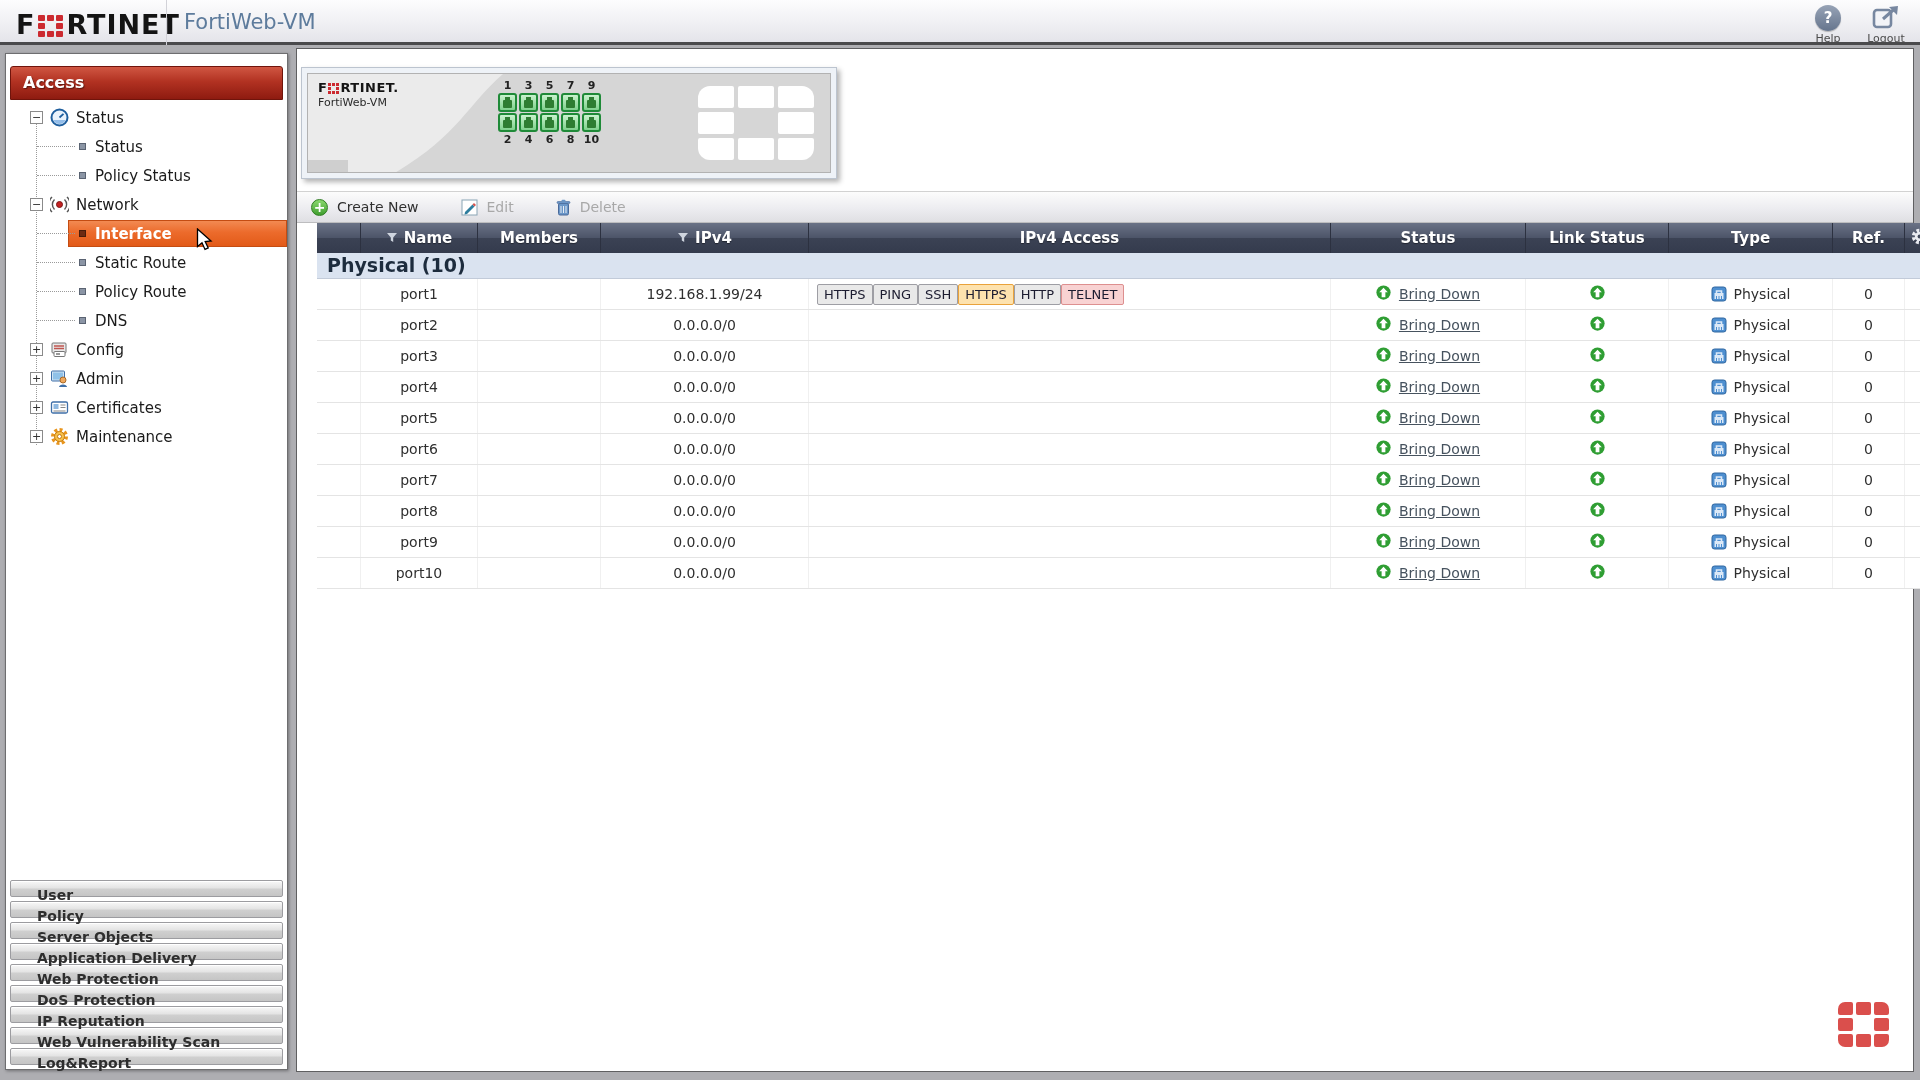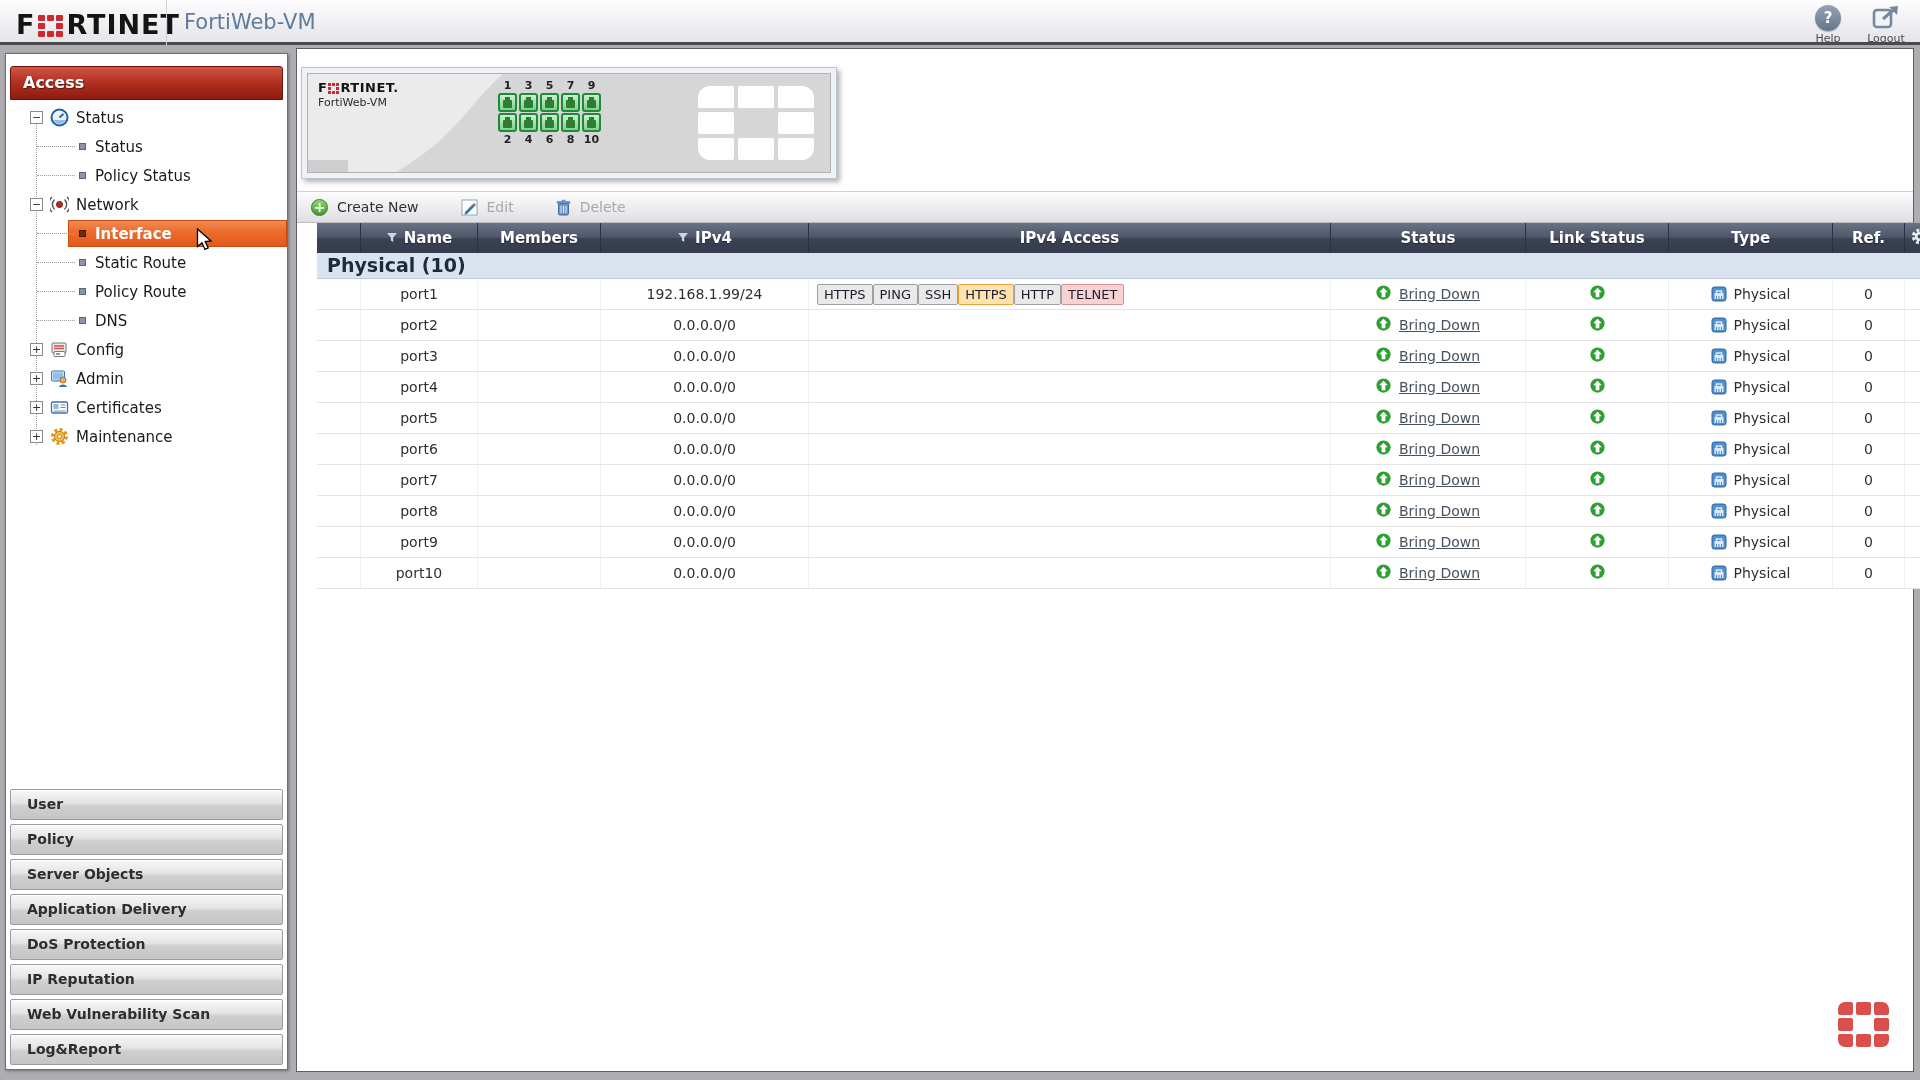--- a/index.html
+++ b/index.html
@@ -46,23 +46,23 @@
     background:#8b95a5; border:1px solid #5a6372; }
   .tree-row.child .clabel { margin-left:89px; }
   .tree-row.child.selected .hl { position:absolute; left:62px; right:0; top:1px; bottom:1px;
     background:linear-gradient(#f28a52 0%,#ec6b2c 45%,#e25a18 100%); border:1px solid #c44c12; }
   .tree-row.child.selected .bullet { background:#6e2a12; border-color:#4a1c0a; z-index:1; }
   .tree-row.child.selected .clabel { position:relative; color:#fff; font-weight:bold; }
   .guide { position:absolute; left:30px; width:1px; border-left:1px dotted #9a9a9a; }
   .stub { position:absolute; left:31px; width:38px; border-top:1px dotted #9a9a9a; }
 
   .accordion { position:absolute; left:4px; right:4px; bottom:4px; }
-  .acc-item { height:31px; margin-top:4px; border:1px solid #9c9ca0; border-radius:2px;
+  .acc-item { height:17px; margin-top:4px; border:1px solid #9c9ca0; border-radius:2px;
     background:linear-gradient(#f8f8f8 0%,#e4e4e4 45%,#cfcfcf 55%,#c5c5c5 100%);
-    font-weight:bold; font-size:14px; color:#2e2e2e; line-height:29px; padding-left:16px;
+    font-weight:bold; font-size:14px; color:#2e2e2e; line-height:29px; padding-left:26px;
     box-shadow:inset 0 1px 0 #fff; cursor:pointer; }
 
   
   .main { position:absolute; left:296px; top:48px; width:1618px; height:1024px;
     background:#fff; border:1px solid #5f5f61; }
 
   
   .device-frame { position:absolute; left:4px; top:18px; width:536px; height:112px;
     background:#eef2f7; border:1px solid #bcc4cf; padding:5px;
     box-shadow:3px 3px 5px rgba(0,0,0,.30); }
@@ -271,20 +271,21 @@
             </svg></span>
           <span class="plabel">Maintenance</span>
         </div>
         <div class="guide" style="top: 14px; height: 328px;"></div>
       </div>
     <div class="accordion" id="accordion">
         <div class="acc-item">User</div>
         <div class="acc-item">Policy</div>
         <div class="acc-item">Server Objects</div>
         <div class="acc-item">Application Delivery</div>
+        <div class="acc-item">Web Protection</div>
         <div class="acc-item">DoS Protection</div>
         <div class="acc-item">IP Reputation</div>
         <div class="acc-item">Web Vulnerability Scan</div>
         <div class="acc-item">Log&amp;Report</div>
       </div>
   </div>
 
   <div class="main">
 
     <div class="device-frame">

